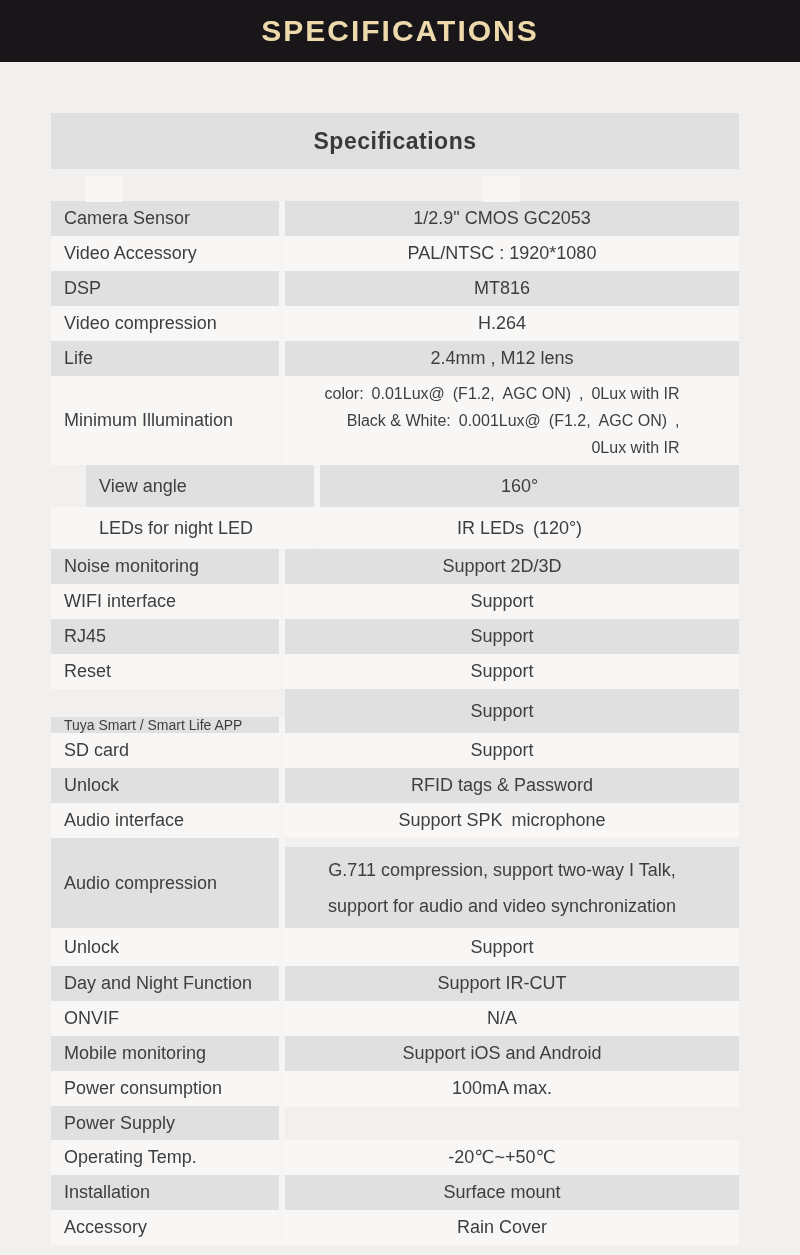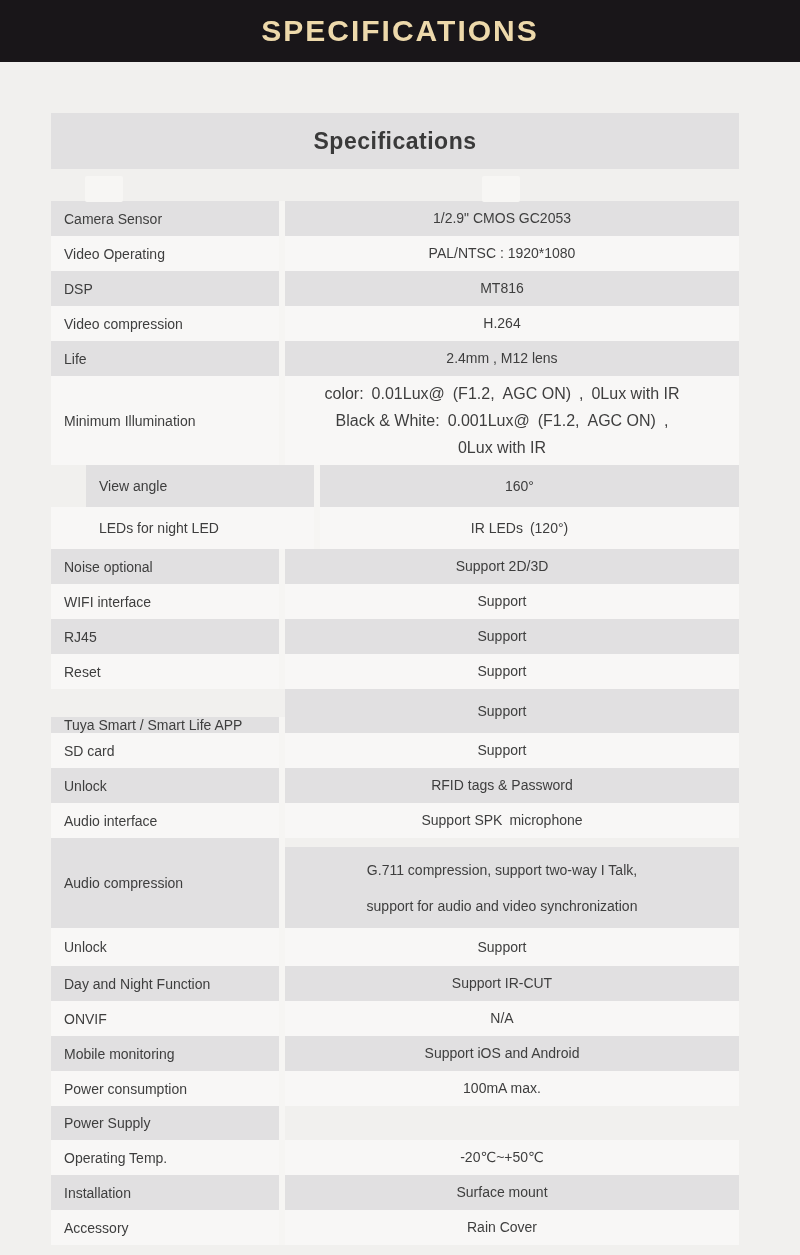--- a/index.html
+++ b/index.html
@@ -55,37 +55,37 @@
     display:flex;min-height:34px;
   }
   .row.h-tall{min-height:42px;padding-left:35px;}
   .row.h-tallish{min-height:38px;}
   .row.h-xl{min-height:86px;}
   .row.h-xl2{min-height:90px;}
   .row.gray .cell{background:var(--row-gray);}
   .row.white{background:var(--row-white);}
   .cell{
     display:flex;align-items:center;
-    font-size:14px;color:var(--text);
+    font-size:18px;color:var(--text);
   }
   .cell.label{
     flex:0 0 234px;
     padding-left:13px;
     border-right:6px solid var(--gap-col);
   }
   .row.small-label .cell.label{font-size:14px;margin-top:28px;}
   .cell.value{
     flex:1;
     justify-content:center;
     text-align:center;
     white-space:pre-line;
     padding:4px 30px 4px 10px;
     line-height:27px;
   }
-  .row.h-xl .cell.value{font-size:16px;line-height:27px;}
+  .row.h-xl .cell.value{font-size:16px;line-height:27px;text-align:right;}
   .row.h-xl2 .cell.value{line-height:36px;margin-top:9px;}
 </style>
 </head>
 <body>
 
 <header class="banner">
   <h1>SPECIFICATIONS</h1>
 </header>
 
 <div class="content">
@@ -97,21 +97,21 @@
     <span class="artifact a1"></span>
     <span class="artifact a2"></span>
   </div>
 
   <div class="spec-table" id="spec-table">
       <div class="row gray">
         <div class="cell label">Camera Sensor</div>
         <div class="cell value">1/2.9" CMOS GC2053</div>
       </div>
       <div class="row white">
-        <div class="cell label">Video Operating</div>
+        <div class="cell label">Video Accessory</div>
         <div class="cell value">PAL/NTSC : 1920*1080</div>
       </div>
       <div class="row gray">
         <div class="cell label">DSP</div>
         <div class="cell value">MT816</div>
       </div>
       <div class="row white">
         <div class="cell label">Video compression</div>
         <div class="cell value">H.264</div>
       </div>
@@ -127,21 +127,21 @@
       </div>
       <div class="row gray h-tall">
         <div class="cell label">View angle</div>
         <div class="cell value">160°</div>
       </div>
       <div class="row white h-tall">
         <div class="cell label">LEDs for night LED</div>
         <div class="cell value">IR LEDs (120°)</div>
       </div>
       <div class="row gray">
-        <div class="cell label">Noise optional</div>
+        <div class="cell label">Noise monitoring</div>
         <div class="cell value">Support 2D/3D</div>
       </div>
       <div class="row white">
         <div class="cell label">WIFI interface</div>
         <div class="cell value">Support</div>
       </div>
       <div class="row gray">
         <div class="cell label">RJ45</div>
         <div class="cell value">Support</div>
       </div>

